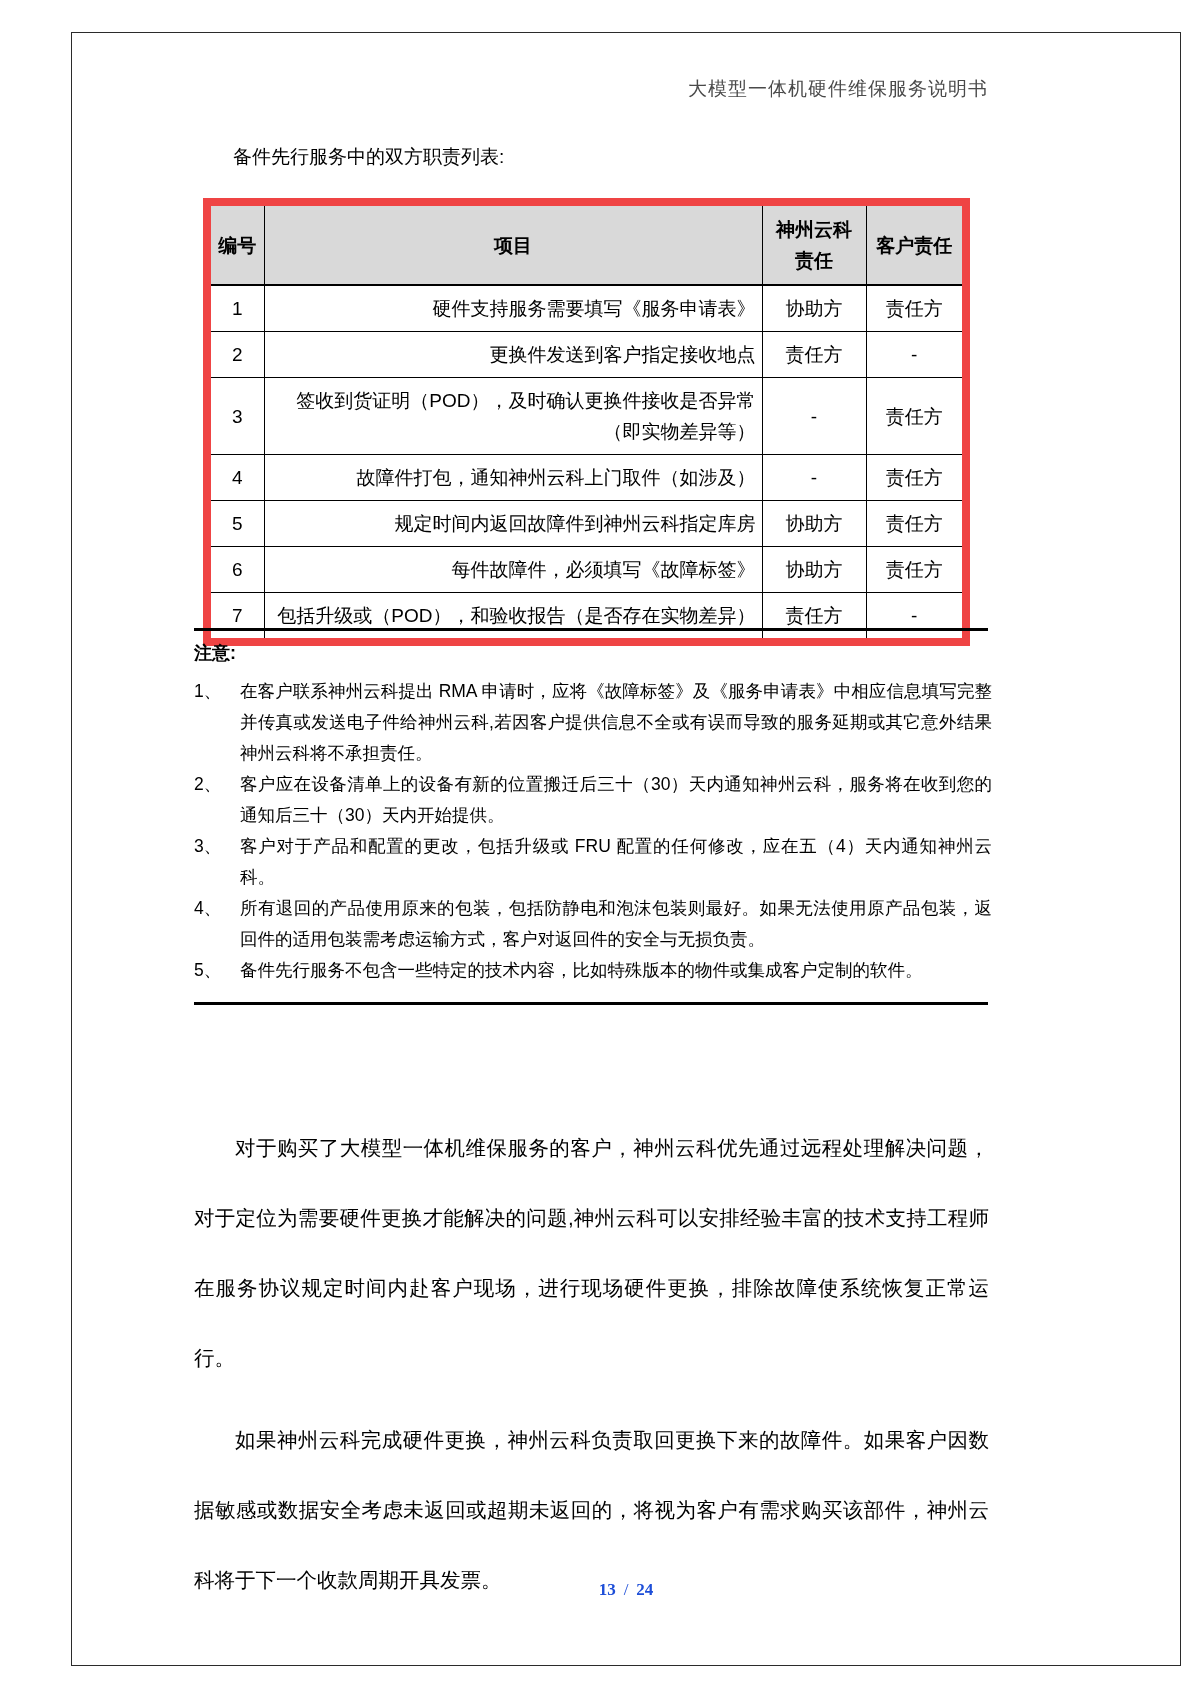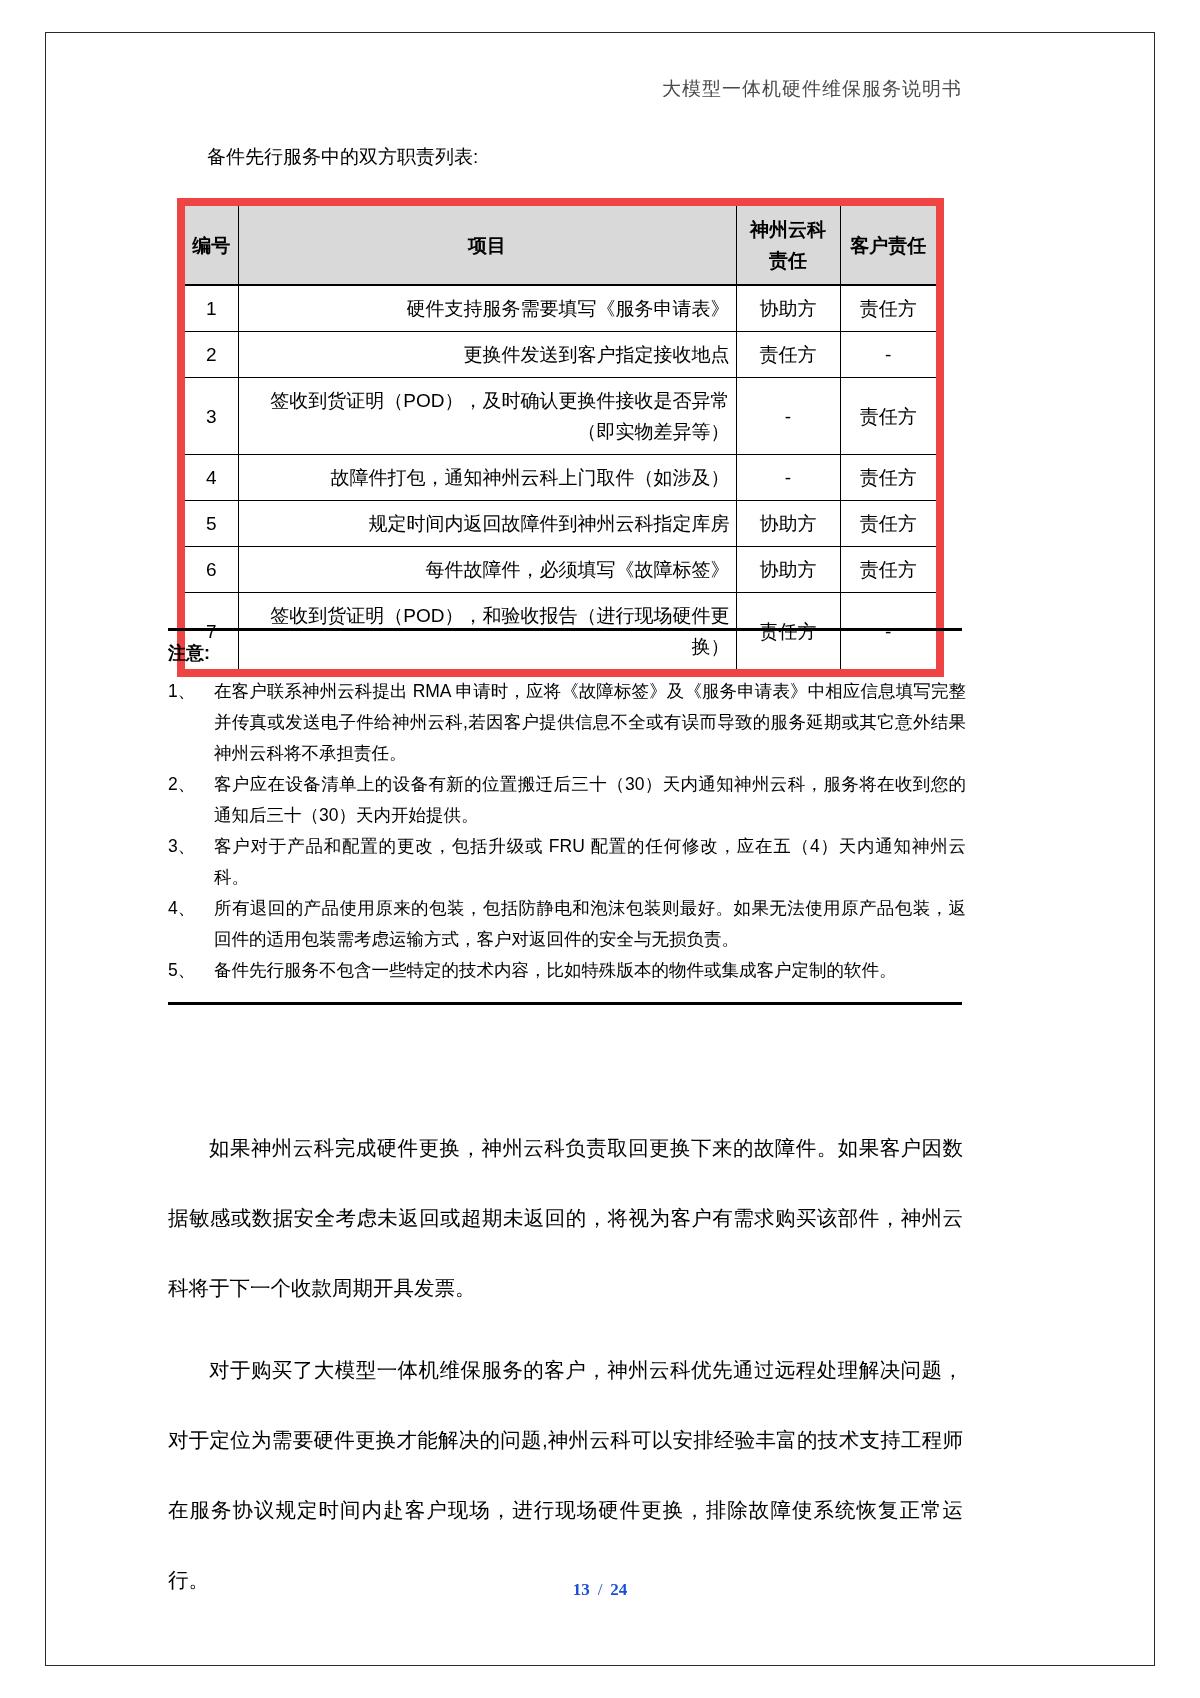--- a/index.html
+++ b/index.html
@@ -4,20 +4,21 @@
 <style>
   html, body { margin: 0; padding: 0; background: #ffffff; }
   .page {
     position: relative;
     width: 1172px;
     height: 1698px;
     background: #ffffff;
     font-family: "Liberation Sans", sans-serif;
     color: #000000;
     overflow: hidden;
+    margin-left: 26px;
   }
   .frame {
     position: absolute;
     left: 45px; top: 32px;
     width: 1108px; height: 1632px;
     border: 1px solid #2b2b2b;
   }
   .doc-header {
     position: absolute;
     left: 168px; top: 76px;
@@ -181,21 +182,21 @@
         <td class="c">责任方</td>
       </tr>
       <tr>
         <td class="c">6</td>
         <td class="item-cell">每件故障件，必须填写《故障标签》</td>
         <td class="c">协助方</td>
         <td class="c">责任方</td>
       </tr>
       <tr>
         <td class="c">7</td>
-        <td class="item-cell">签收到货证明（POD），和验收报告（进行现场硬件更换）</td>
+        <td class="item-cell">包括升级或（POD），和验收报告（是否存在实物差异）</td>
         <td class="c">责任方</td>
         <td class="c">-</td>
       </tr>
     </tbody>
   </table>
 
   <div class="rule" style="top:628px;"></div>
 
   <div class="notes-label">注意:</div>
 
@@ -219,20 +220,20 @@
     <div class="note-item">
       <span class="note-num">5、</span>
       <span class="note-text">备件先行服务不包含一些特定的技术内容，比如特殊版本的物件或集成客户定制的软件。</span>
     </div>
   </div>
 
   <div class="rule" style="top:1002px;"></div>
 
 
   <div class="body-text">
+    <div class="para">对于购买了大模型一体机维保服务的客户，神州云科优先通过远程处理解决问题，对于定位为需要硬件更换才能解决的问题,神州云科可以安排经验丰富的技术支持工程师在服务协议规定时间内赴客户现场，进行现场硬件更换，排除故障使系统恢复正常运行。</div>
     <div class="para">如果神州云科完成硬件更换，神州云科负责取回更换下来的故障件。如果客户因数据敏感或数据安全考虑未返回或超期未返回的，将视为客户有需求购买该部件，神州云科将于下一个收款周期开具发票。</div>
-    <div class="para">对于购买了大模型一体机维保服务的客户，神州云科优先通过远程处理解决问题，对于定位为需要硬件更换才能解决的问题,神州云科可以安排经验丰富的技术支持工程师在服务协议规定时间内赴客户现场，进行现场硬件更换，排除故障使系统恢复正常运行。</div>
   </div>
 
   <div class="footer">
     <span class="num">13</span><span class="sep">/</span><span class="num">24</span>
   </div>
 </div>
 
 </body></html>

